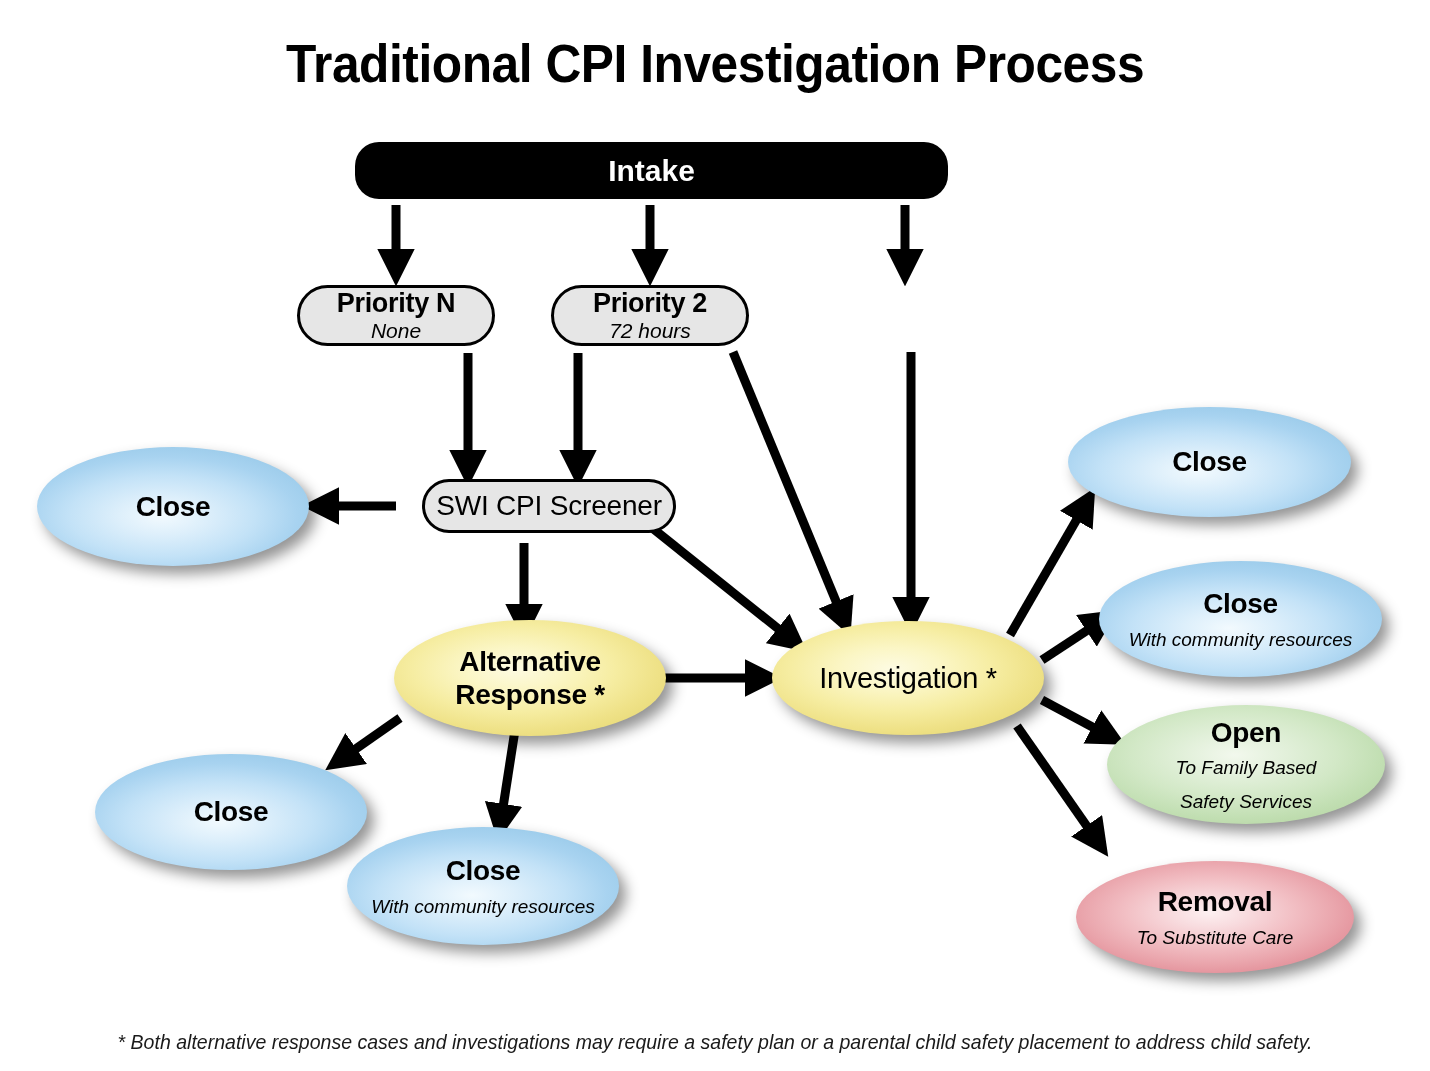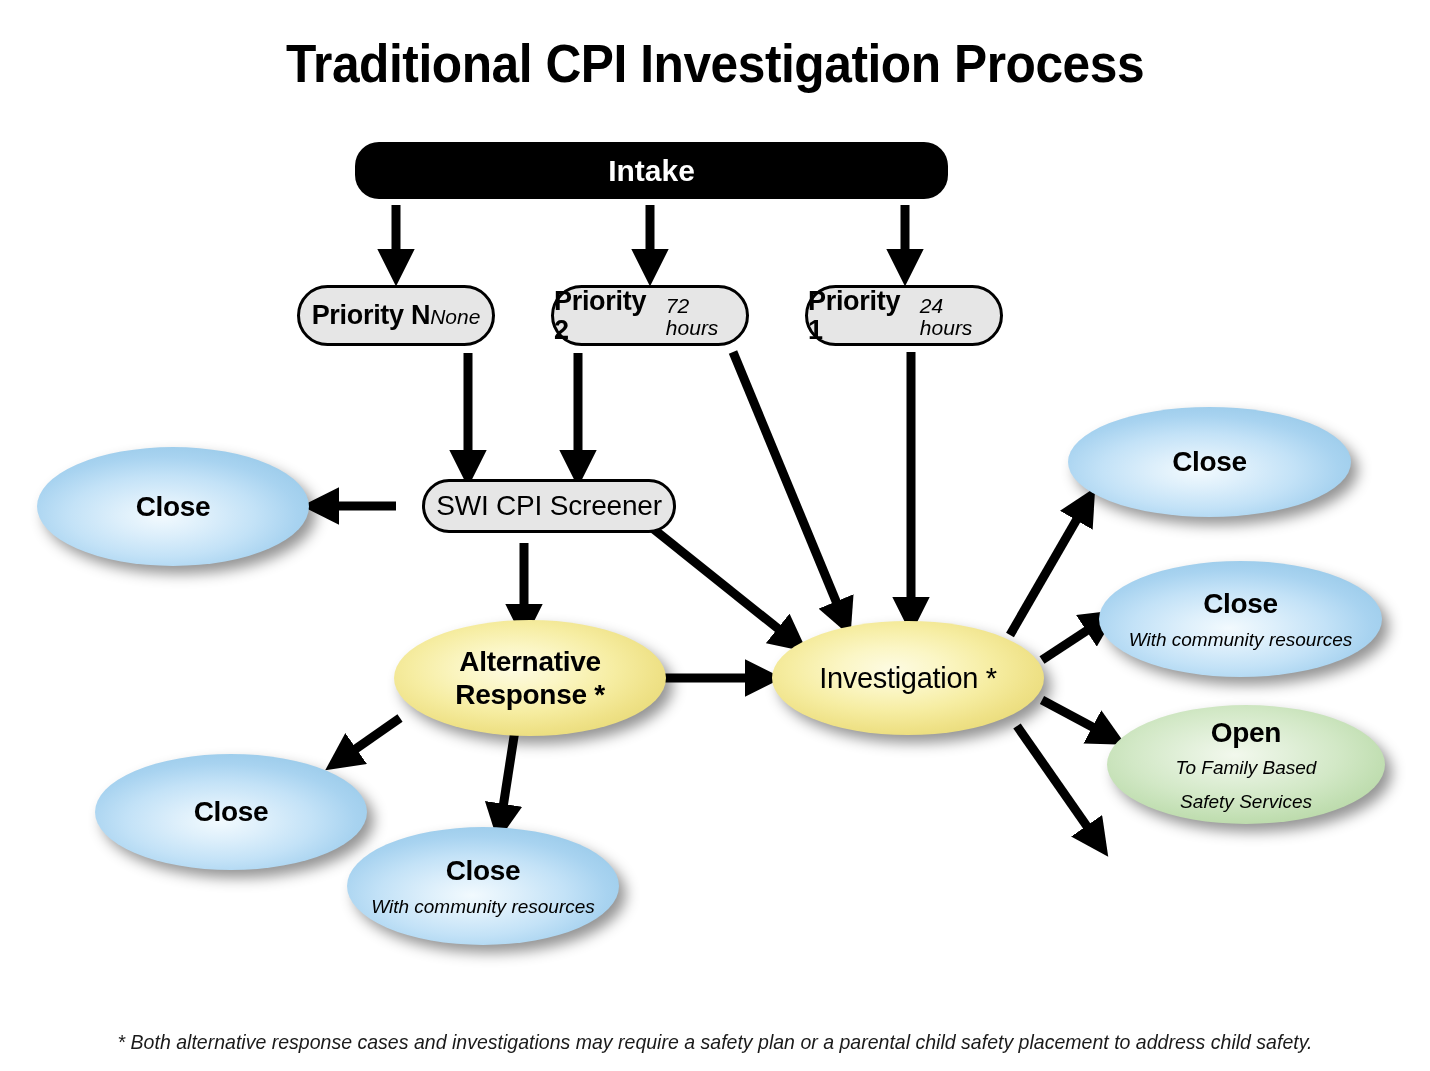--- a/index.html
+++ b/index.html
@@ -58,21 +58,21 @@
     border-radius: 24px;
   }
 
   .pill {
     position: absolute;
     background: #e6e6e6;
     border: 3px solid #000000;
     border-radius: 999px;
     box-sizing: border-box;
     display: flex;
-    flex-direction: row;
+    flex-direction: column;
     align-items: center;
     justify-content: center;
     color: #000000;
     line-height: 1.05;
   }
   .pill .main {
     font-size: 27px;
     font-weight: bold;
     letter-spacing: -0.3px;
   }
@@ -193,24 +193,20 @@
   <div class="pill" style="left:297px; top:285px; width:198px; height:61px;">
     <span class="main">Priority N</span>
     <span class="sub">None</span>
   </div>
 
   <div class="pill" style="left:551px; top:285px; width:198px; height:61px;">
     <span class="main">Priority 2</span>
     <span class="sub">72 hours</span>
   </div>
 
-  <div class="pill" style="left:805px; top:285px; width:198px; height:61px;">
-    <span class="main">Priority 1</span>
-    <span class="sub">24 hours</span>
-  </div>
 
   <div class="pill screener" style="left:422px; top:479px; width:254px; height:54px;">
     <span class="main">SWI CPI Screener</span>
   </div>
 
   <div class="ell blue" style="left:37px; top:447px; width:272px; height:119px;">
     <span class="main">Close</span>
   </div>
 
   <div class="ell yellow two-line" style="left:394px; top:620px; width:272px; height:116px;">
@@ -239,16 +235,20 @@
     <span class="main">Close</span>
     <span class="sub">With community resources</span>
   </div>
 
   <div class="ell green" style="left:1107px; top:705px; width:278px; height:119px;">
     <span class="main">Open</span>
     <span class="sub">To Family Based</span>
     <span class="sub" style="margin-top:12px;">Safety Services</span>
   </div>
 
+  <div class="ell pink" style="left:1076px; top:861px; width:278px; height:112px;">
+    <span class="main">Removal</span>
+    <span class="sub">To Substitute Care</span>
+  </div>
 
   <div class="footnote">* Both alternative response cases and investigations may require a safety plan or a parental child safety placement to address child safety.</div>
 
 </div>
 
 </body></html>

